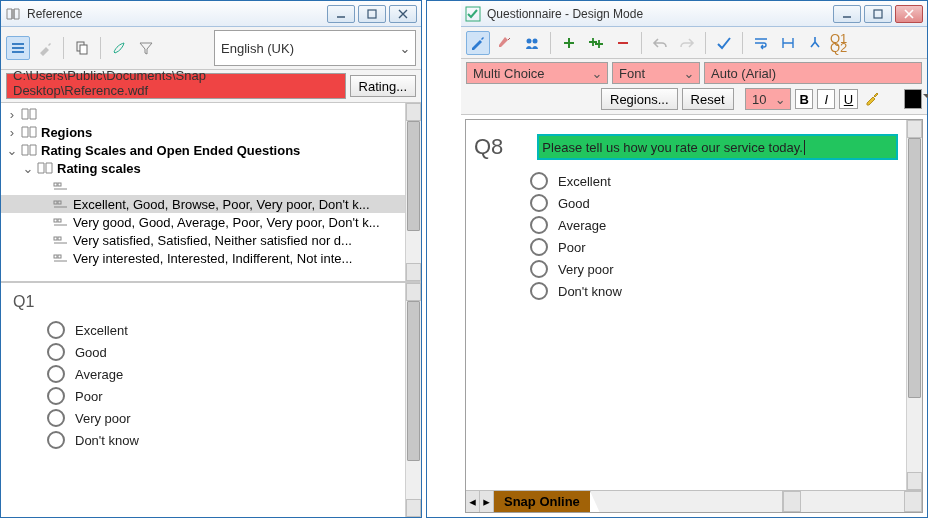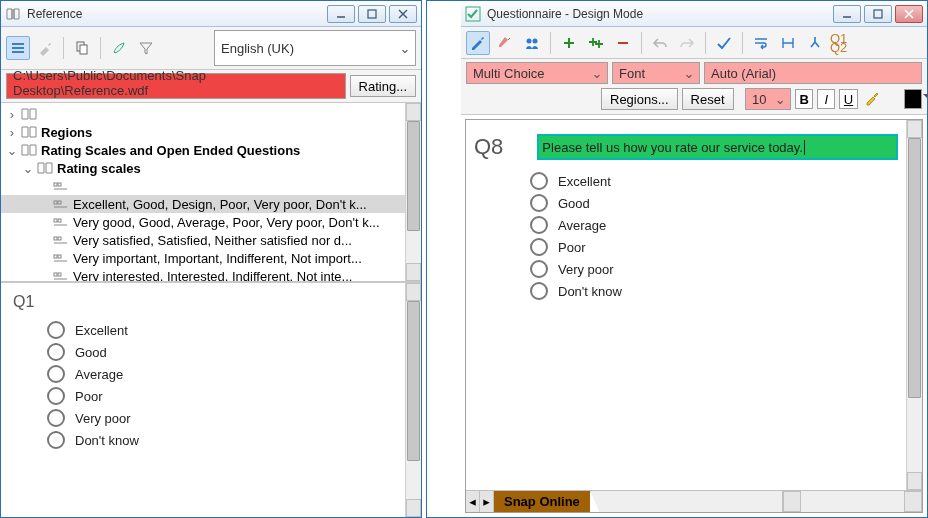--- a/index.html
+++ b/index.html
@@ -215,21 +215,21 @@
         </div>
         <div class="tree-row indent2 sel">
           <span class="exp"></span>
           <span class="tico">
             <svg viewBox="0 0 16 14" width="16" height="14">
               <rect x="1" y="4" width="3" height="3" fill="none" stroke="#888"></rect>
               <rect x="5" y="4" width="3" height="3" fill="none" stroke="#888"></rect>
               <line x1="1" y1="10" x2="14" y2="10" stroke="#888"></line>
             </svg>
           </span>
-          <span class="lbl">Excellent, Good, Design, Poor, Very poor, Don't k...</span>
+          <span class="lbl">Excellent, Good, Browse, Poor, Very poor, Don't k...</span>
         </div>
         <div class="tree-row indent2">
           <span class="exp"></span>
           <span class="tico">
             <svg viewBox="0 0 16 14" width="16" height="14">
               <rect x="1" y="4" width="3" height="3" fill="none" stroke="#888"></rect>
               <rect x="5" y="4" width="3" height="3" fill="none" stroke="#888"></rect>
               <line x1="1" y1="10" x2="14" y2="10" stroke="#888"></line>
             </svg>
           </span>
@@ -238,31 +238,20 @@
         <div class="tree-row indent2">
           <span class="exp"></span>
           <span class="tico">
             <svg viewBox="0 0 16 14" width="16" height="14">
               <rect x="1" y="4" width="3" height="3" fill="none" stroke="#888"></rect>
               <rect x="5" y="4" width="3" height="3" fill="none" stroke="#888"></rect>
               <line x1="1" y1="10" x2="14" y2="10" stroke="#888"></line>
             </svg>
           </span>
           <span class="lbl">Very satisfied, Satisfied, Neither satisfied nor d...</span>
-        </div>
-        <div class="tree-row indent2">
-          <span class="exp"></span>
-          <span class="tico">
-            <svg viewBox="0 0 16 14" width="16" height="14">
-              <rect x="1" y="4" width="3" height="3" fill="none" stroke="#888"></rect>
-              <rect x="5" y="4" width="3" height="3" fill="none" stroke="#888"></rect>
-              <line x1="1" y1="10" x2="14" y2="10" stroke="#888"></line>
-            </svg>
-          </span>
-          <span class="lbl">Very important, Important, Indifferent, Not import...</span>
         </div>
         <div class="tree-row indent2">
           <span class="exp"></span>
           <span class="tico">
             <svg viewBox="0 0 16 14" width="16" height="14">
               <rect x="1" y="4" width="3" height="3" fill="none" stroke="#888"></rect>
               <rect x="5" y="4" width="3" height="3" fill="none" stroke="#888"></rect>
               <line x1="1" y1="10" x2="14" y2="10" stroke="#888"></line>
             </svg>
           </span>

